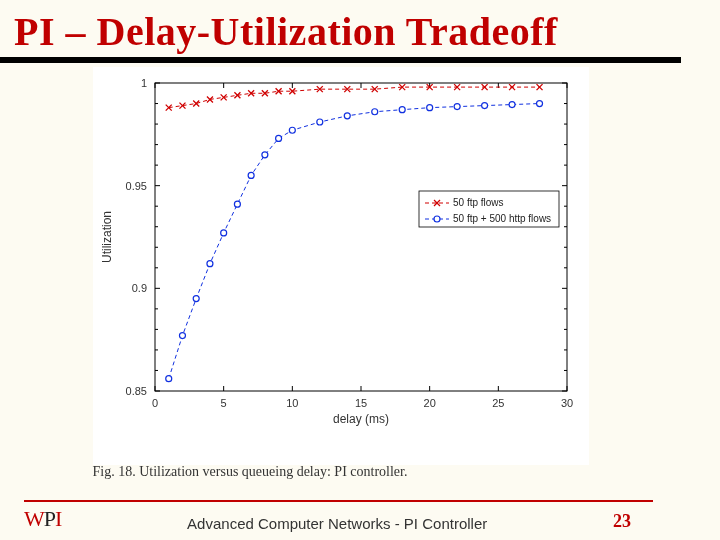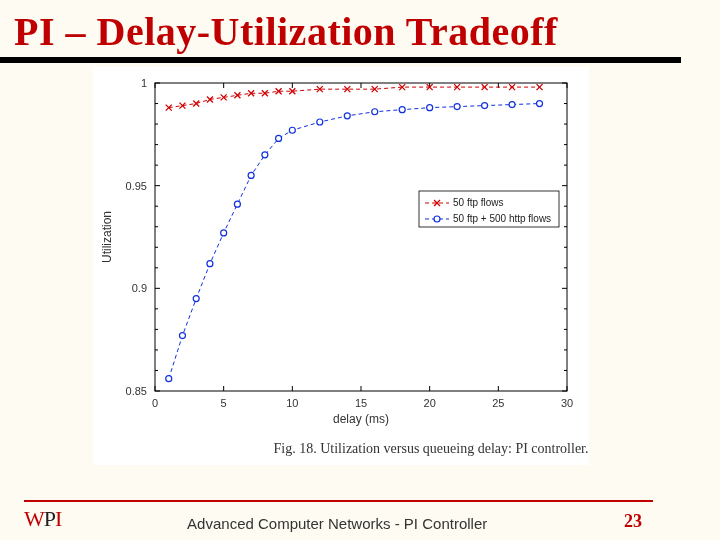--- a/index.html
+++ b/index.html
@@ -72,28 +72,29 @@
     color: #333;
     flex: 1;
     text-align: center;
   }
   .page-num {
     font-family: Georgia, 'Times New Roman', serif;
     font-size: 18px;
     font-weight: bold;
     color: #c00000;
     width: 40px;
-    text-align: center;
+    text-align: left;
   }
   .caption {
     font-family: "Times New Roman", serif;
     font-size: 14px;
     color: #333;
-    text-align: right;
+    text-align: left;
     padding-top: 4px;
+    margin-top: 23px;
   }
 </style>
 </head>
 <body>
 
 <div class="slide">
   <div class="title">PI – Delay-Utilization Tradeoff</div>
   <div class="title-rule"></div>
 
   <div class="chart-wrap">

